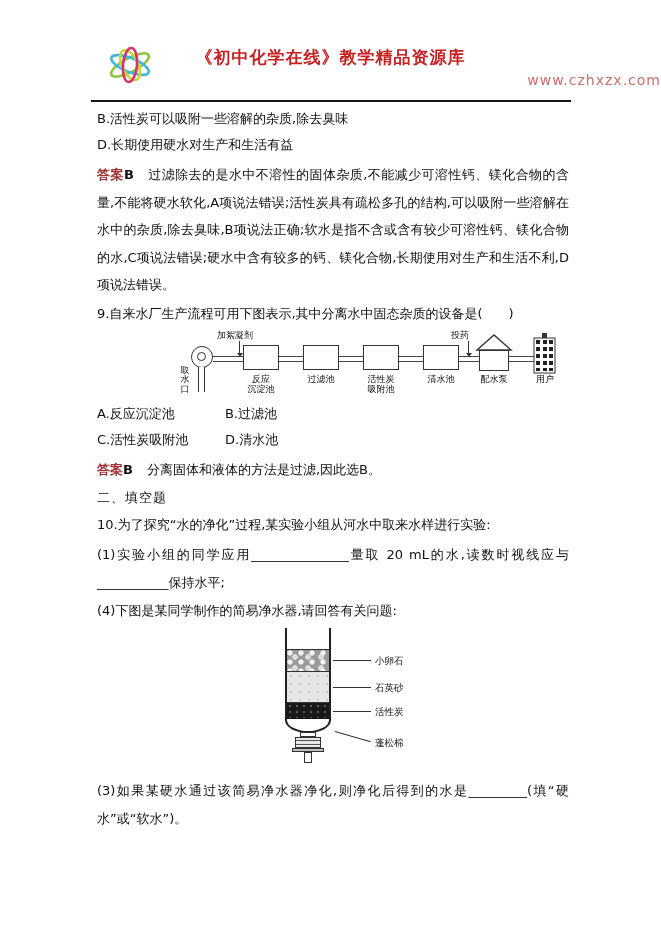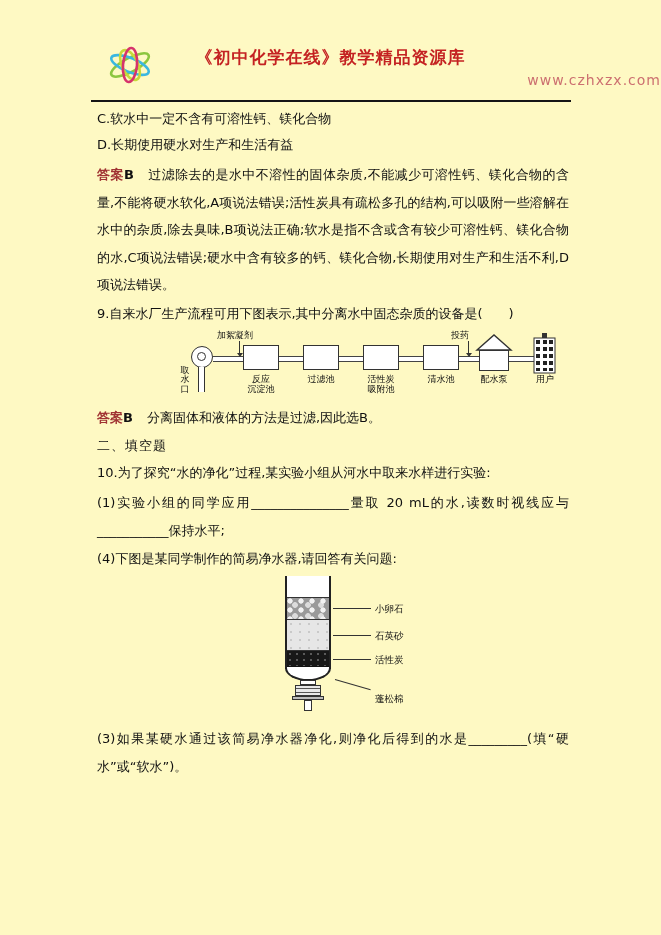--- a/index.html
+++ b/index.html
@@ -1,20 +1,20 @@
 <!DOCTYPE html>
 <html><head>
 <meta charset="utf-8">
 <style>
   html,body{margin:0;padding:0;}
   body{background:#888;}
   .page{
     position:relative;
     width:661px;height:935px;
-    background:#fef9c3;
+    background:#ffffff;
     margin:0 auto;
     overflow:hidden;
     font-family:"DejaVu Sans","Liberation Sans",sans-serif;
     color:#111;
     box-sizing:border-box;
   }
   
   .header{position:relative;height:94px;}
   .logo{position:absolute;left:98px;top:40px;width:64px;height:50px;}
   .site-title{
@@ -111,21 +111,21 @@
         <ellipse cx="32" cy="25" rx="17" ry="7" stroke="#d6336c" transform="rotate(95 32 25)"></ellipse>
       </g>
     </svg>
     <div class="site-title">《初中化学在线》教学精品资源库</div>
     <div class="site-url">www.czhxzx.com</div>
   </div>
   <hr class="rule">
 
   <div class="content">
 
-    <p class="line">C.软水中一定不含有可溶性钙、镁化合物</p>
+    <p class="line">B.活性炭可以吸附一些溶解的杂质,除去臭味</p>
     <p class="line">D.长期使用硬水对生产和生活有益</p>
     <p class="blk"><span class="ans-label">答案</span><span class="ans-letter">B</span><span>过滤除去的是水中不溶性的固体杂质,不能减少可溶性钙、镁化合物的含量,不能将硬水软化,A项说法错误;活性炭具有疏松多孔的结构,可以吸附一些溶解在水中的杂质,除去臭味,B项说法正确;软水是指不含或含有较少可溶性钙、镁化合物的水,C项说法错误;硬水中含有较多的钙、镁化合物,长期使用对生产和生活不利,D项说法错误。</span></p>
 
     <p class="line">9.自来水厂生产流程可用下图表示,其中分离水中固态杂质的设备是(　　)</p>
 
     <div class="flow">
       <div class="f-pipe"></div>
       <div class="f-intake">
           <div class="f-intake-in"></div>
         </div>
@@ -173,20 +173,22 @@
             <rect x="10" y="28" width="4" height="4"></rect>
             <rect x="16" y="28" width="4" height="4"></rect>
           <rect x="3" y="35" width="4" height="3"></rect>
             <rect x="10" y="35" width="4" height="3"></rect>
             <rect x="16" y="35" width="4" height="3"></rect>
         </g>
       </svg>
       <div class="f-blabel" style="left:346px;top:44px;width:36px;">用户</div>
     </div>
 
+    <p class="opt-row"><span class="opt-col1">A.反应沉淀池</span><span>B.过滤池</span></p>
+    <p class="opt-row"><span class="opt-col1">C.活性炭吸附池</span><span>D.清水池</span></p>
     <p class="blk"><span class="ans-label">答案</span><span class="ans-letter">B</span><span>分离固体和液体的方法是过滤,因此选B。</span></p>
 
     <p class="section-title">二、填空题</p>
 
     <p class="line">10.为了探究“水的净化”过程,某实验小组从河水中取来水样进行实验:</p>
     <p class="blk">(1)实验小组的同学应用_______________量取 20 mL的水,读数时视线应与___________保持水平;</p>
     <p class="line">(4)下图是某同学制作的简易净水器,请回答有关问题:</p>
 
     <div class="filter">
       <div class="tube"></div>
@@ -198,19 +200,19 @@
       <div class="cap"></div>
       <div class="flange"></div>
       <div class="stem"></div>
       <div class="ptr" style="left:90px;top:33px;width:38px;"></div>
       <div class="ptr" style="left:90px;top:60px;width:38px;"></div>
       <div class="ptr" style="left:90px;top:84px;width:38px;"></div>
       <div class="ptr" style="left:92px;top:104px;width:37px;transform:rotate(16deg);transform-origin:left center;"></div>
       <div class="f-label" style="top:28px;text-align:center;">小卵石</div>
       <div class="f-label" style="top:55px;">石英砂</div>
       <div class="f-label" style="top:79px;">活性炭</div>
-      <div class="f-label" style="top:110px;margin-top:8px;">蓬松棉</div>
+      <div class="f-label" style="top:110px;">蓬松棉</div>
     </div>
 
     <p class="blk">(3)如果某硬水通过该简易净水器净化,则净化后得到的水是_________(填“硬水”或“软水”)。</p>
 
   </div>
 </div>
 
 </body></html>

